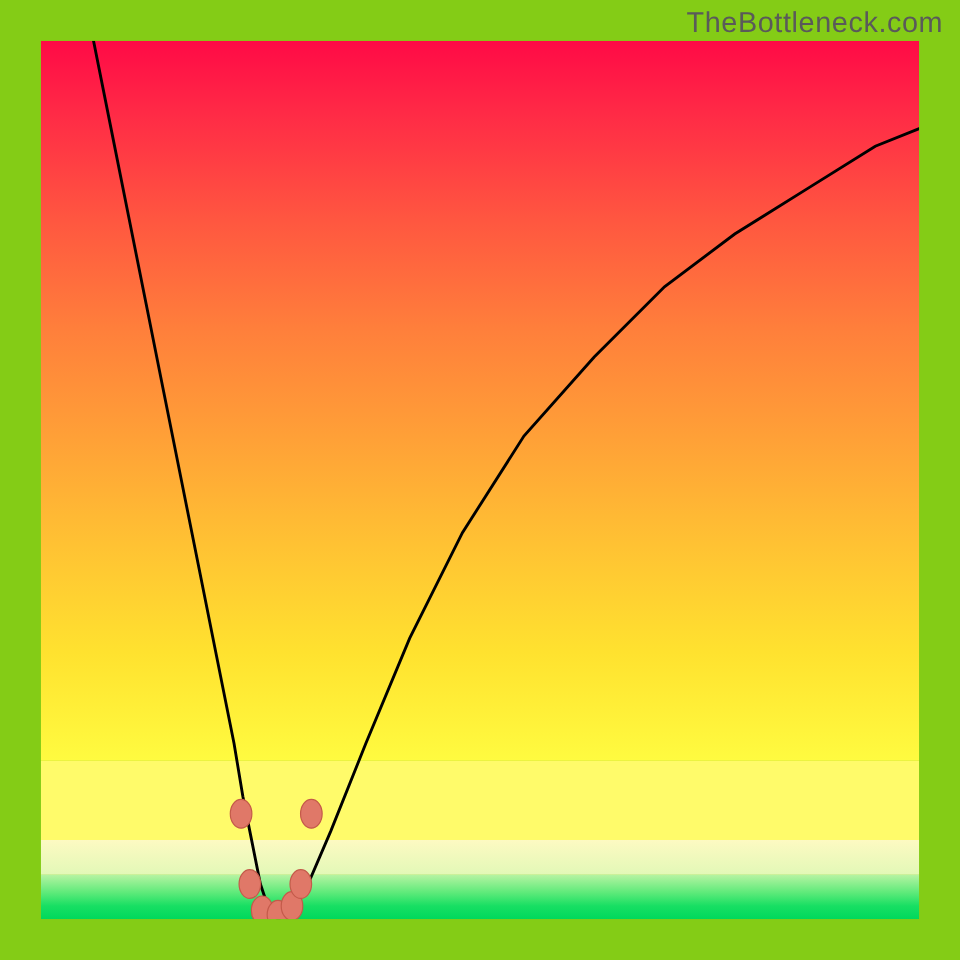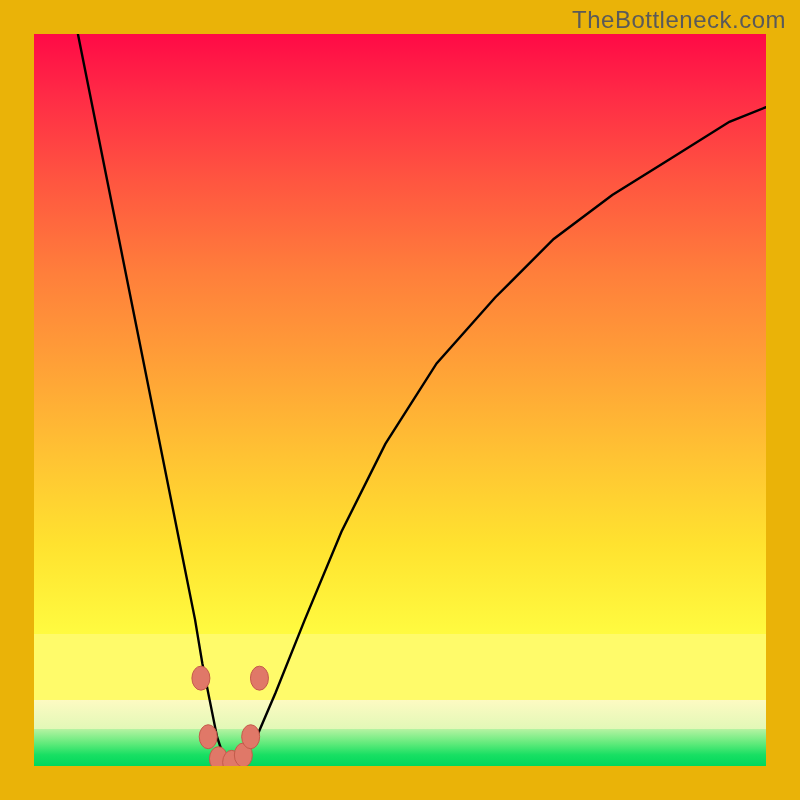--- a/index.html
+++ b/index.html
@@ -8,21 +8,21 @@
     width: 800px;
     height: 800px;
     background: #000000;
     overflow: hidden;
     font-family: Arial, Helvetica, sans-serif;
   }
   .frame {
     position: relative;
     width: 800px;
     height: 800px;
-    background: #eab308;
+    background: #84cc16;
   }
   .watermark {
     position: absolute;
     top: 6px;
     right: 14px;
     color: #5a5a5a;
     font-size: 24px;
     font-weight: 500;
     letter-spacing: 0.5px;
     z-index: 10;

